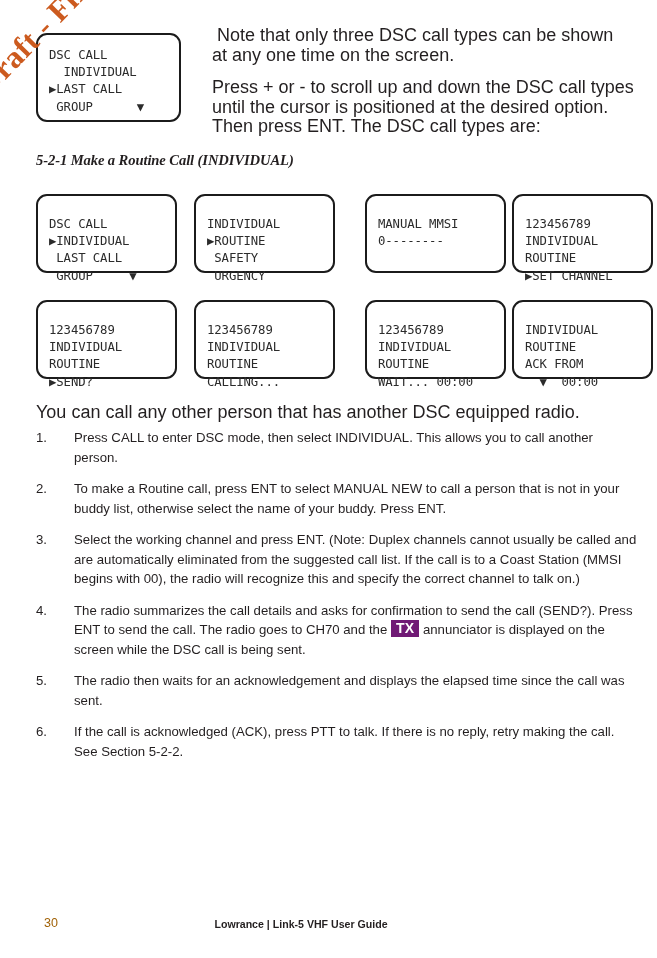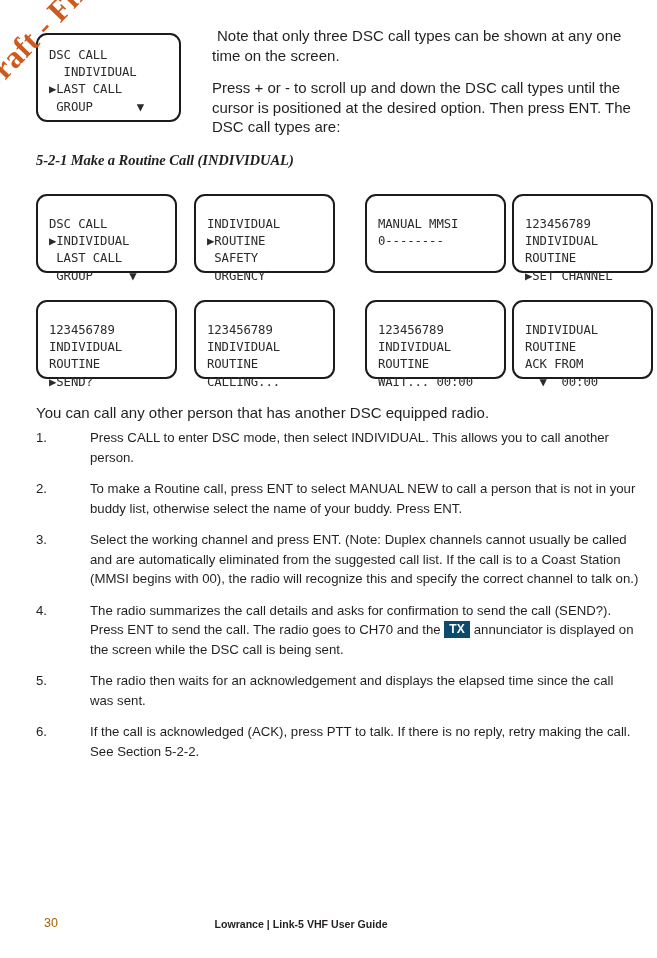--- a/index.html
+++ b/index.html
@@ -61,21 +61,21 @@
   .grid-c0 { left: 36px; }
   .grid-c1 { left: 194px; }
   .grid-c2 { left: 365px; }
   .grid-c3 { left: 512px; }
   .grid-r0 { top: 194px; }
   .grid-r1 { top: 300px; }
 
   
   .para {
     position: absolute;
-    font-size: 15px;
+    font-size: 18px;
     line-height: 19.5px;
     color: #231f20;
   }
   .intro-note { left: 212px; top: 26px; width: 420px; text-indent: 5px; }
   .intro-press { left: 212px; top: 78px; width: 424px; }
 
   #section-heading {
     position: absolute;
     left: 36px;
     top: 152px;
@@ -97,31 +97,31 @@
     position: absolute;
     left: 0; top: 0;
     width: 26px;
     font-size: 13.2px;
     line-height: 19.5px;
   }
   .step-body { margin-left: 38px; }
   .step-p {
     font-size: 13.2px;
     line-height: 19.5px;
-    margin: 0 0 11px 16px;
+    margin: 0 0 11px 0;
   }
   .step-p:last-child { margin-bottom: 0; }
 
   .tx-badge {
     display: inline-block;
-    background: #0c4a6e;
+    background: #701a75;
     color: #ffffff;
     font-family: "Liberation Sans", sans-serif;
     font-weight: bold;
-    font-size: 12px;
+    font-size: 14px;
     line-height: 14px;
     padding: 1px 5px 2px 5px;
     vertical-align: 1px;
     letter-spacing: 0.2px;
   }
 
   
   #footer-page {
     position: absolute;
     left: 44px; top: 916px;

